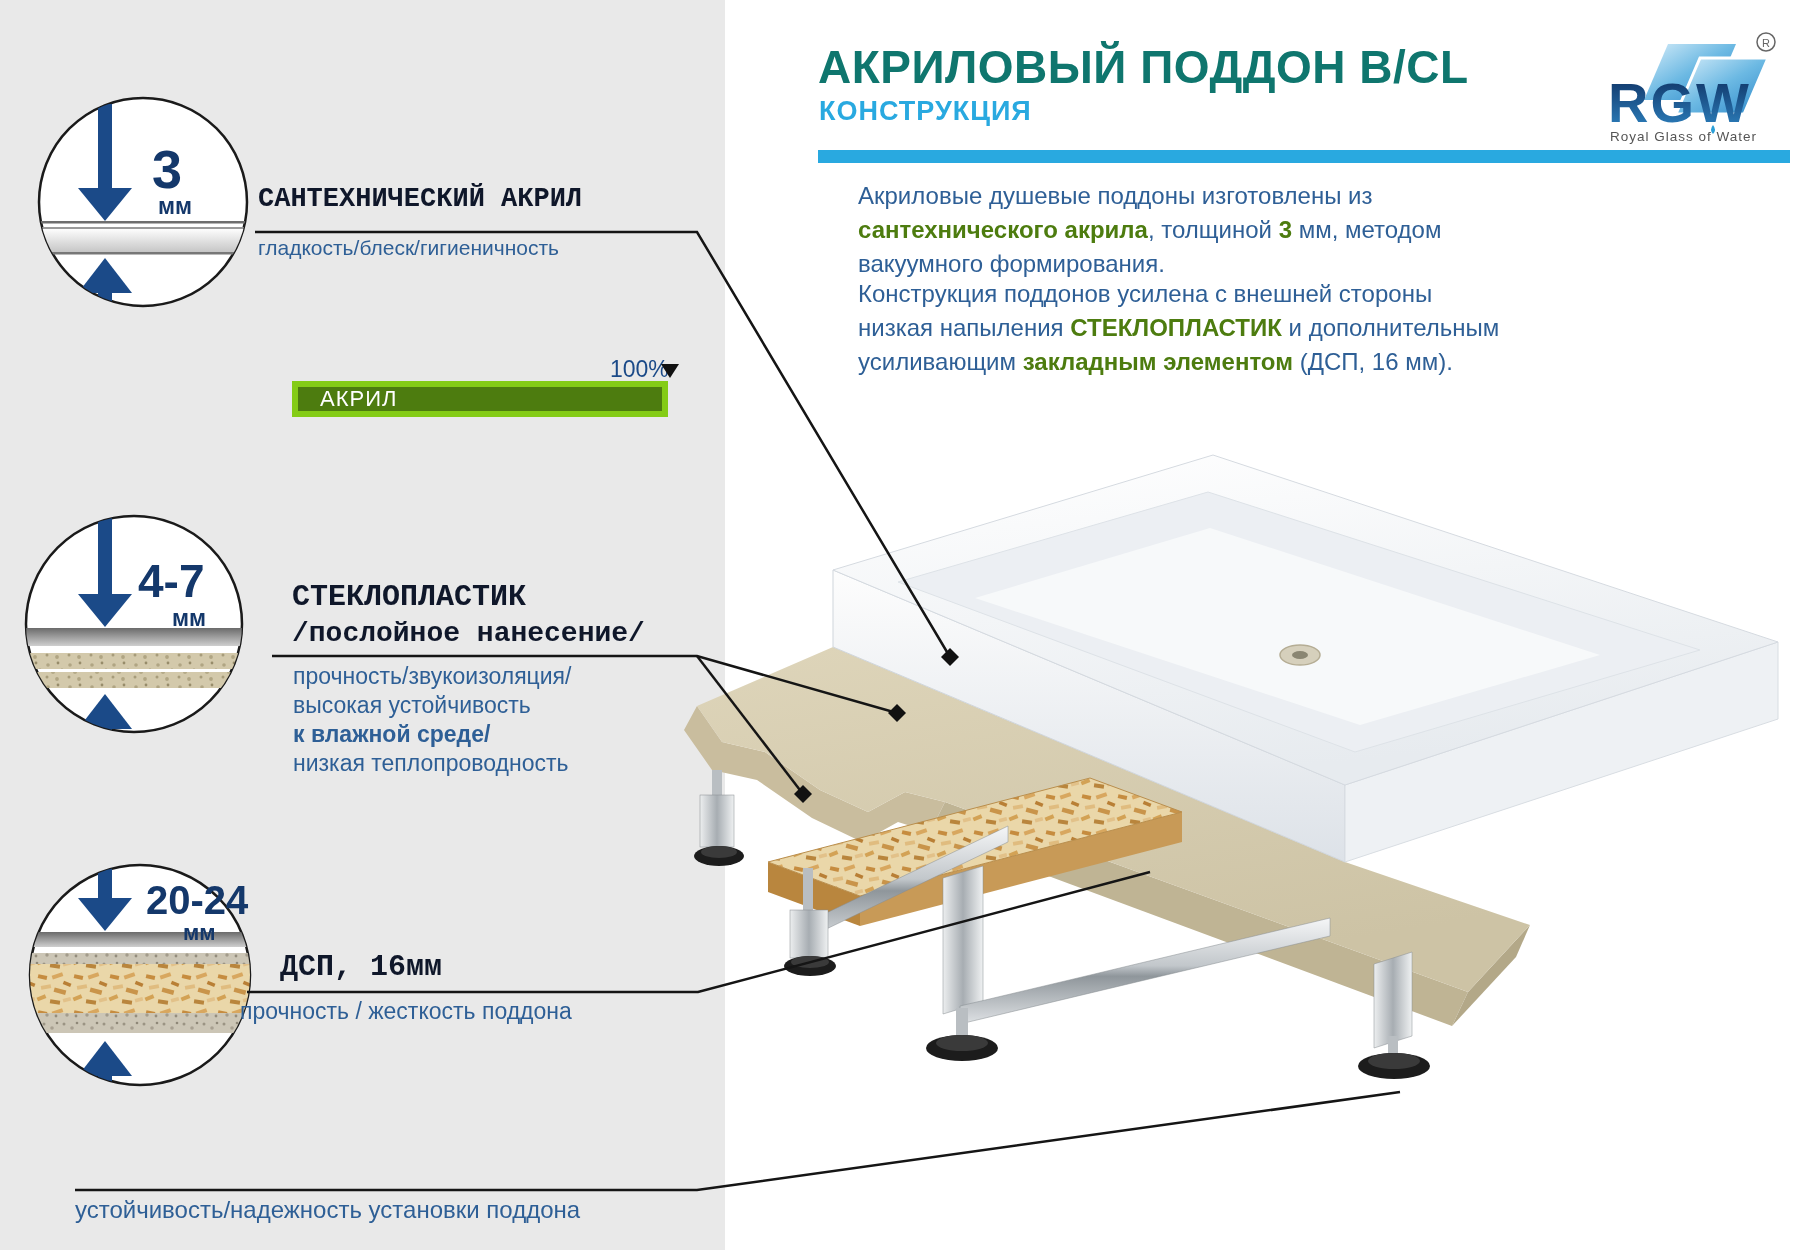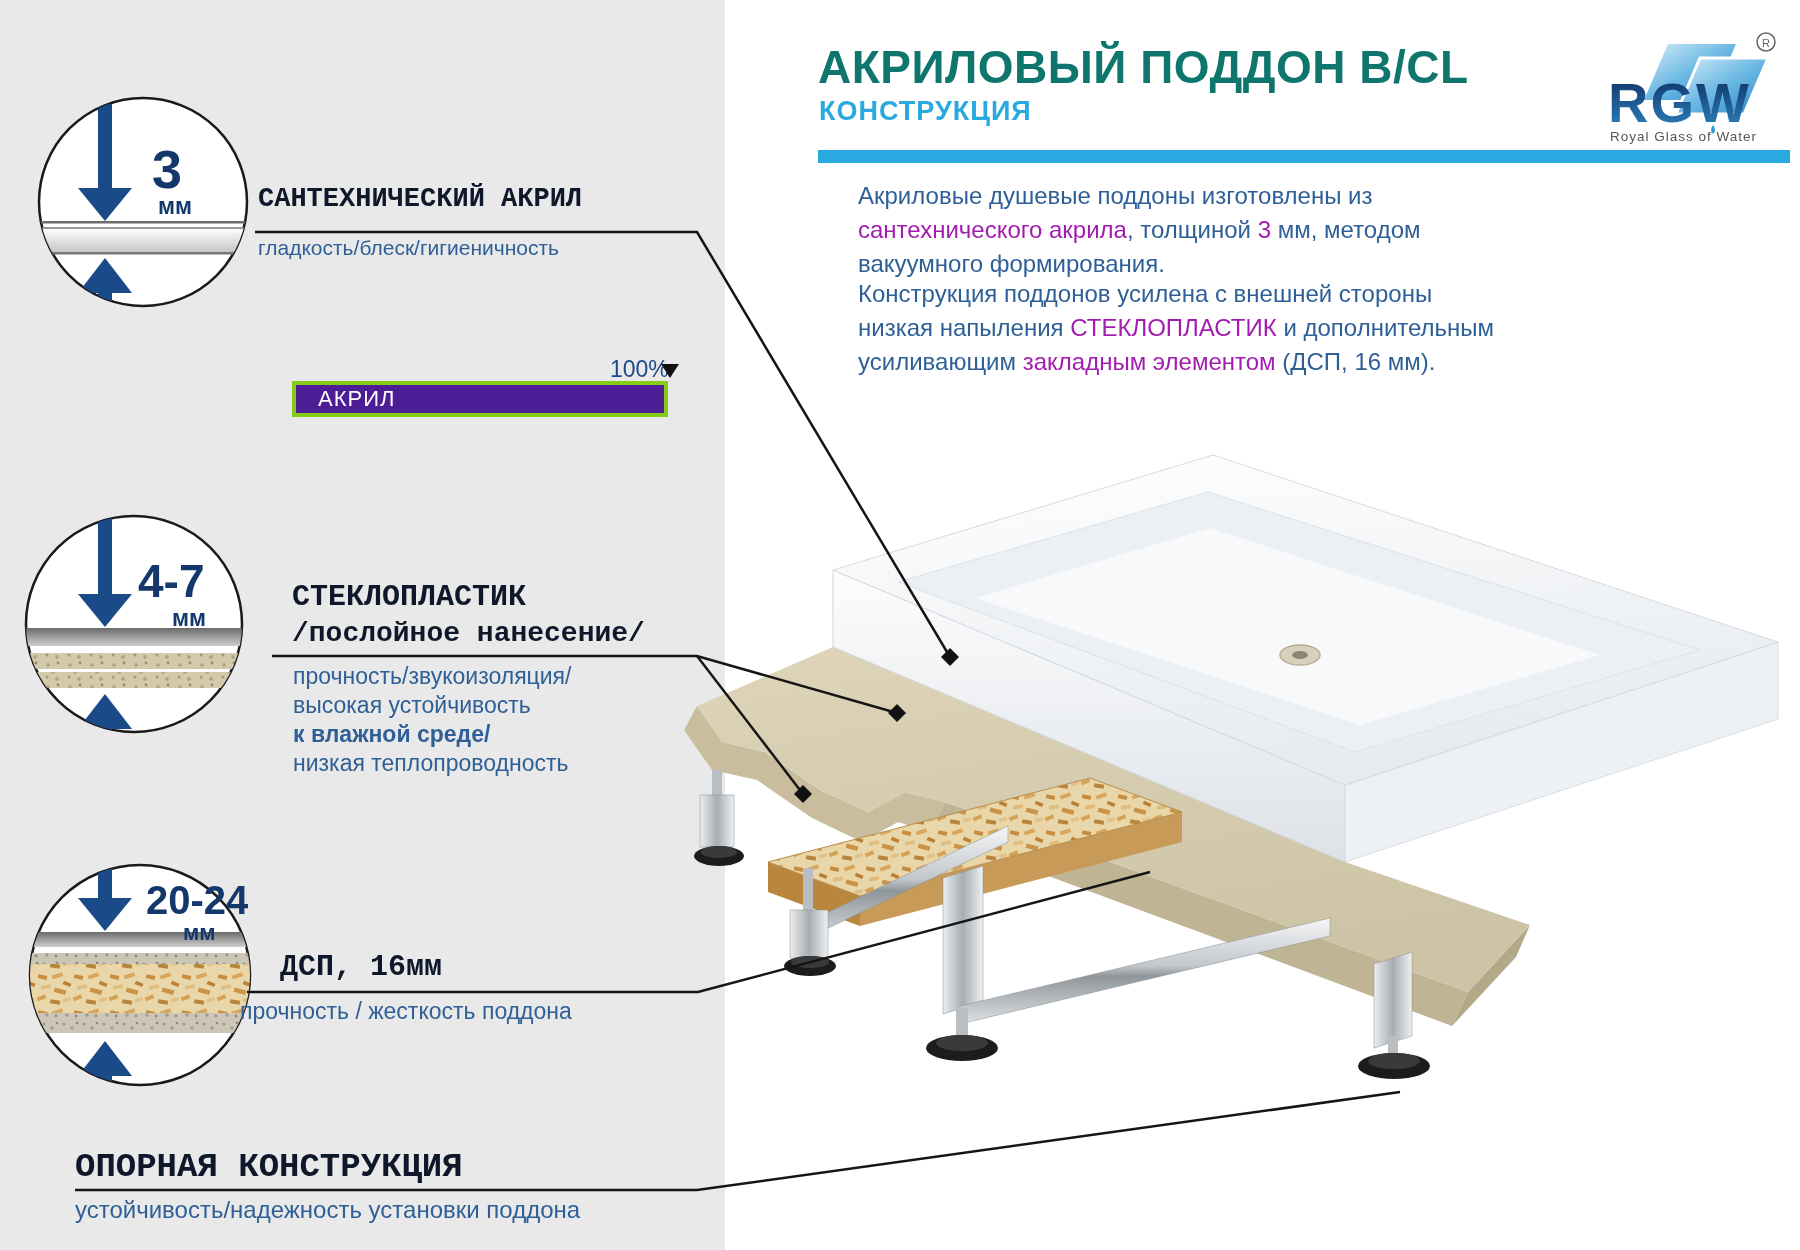--- a/index.html
+++ b/index.html
@@ -6,28 +6,28 @@
   #canvas{position:relative;width:1800px;height:1250px;overflow:hidden;
           font-family:"Liberation Sans","DejaVu Sans",sans-serif;background:#ffffff;}
   .abs{position:absolute;}
   #panel{left:0;top:0;width:725px;height:1250px;background:#e9e9e9;z-index:0;}
   #scene{left:0;top:0;width:1800px;height:1250px;z-index:1;pointer-events:none;}
   .txt{z-index:2;color:#14386b;}
   #page-title{left:818px;top:40px;font-size:46px;font-weight:bold;letter-spacing:.5px;color:#0f766e;}
   #page-subtitle{left:819px;top:96px;font-size:27px;font-weight:bold;letter-spacing:1px;color:#29a9e0;}
   #divider{left:818px;top:150px;width:972px;height:13px;background:#29a9e0;z-index:2;}
   .para{left:858px;width:645px;font-size:24px;line-height:34px;color:#2e5f96;z-index:2;}
-  .para .b{font-weight:normal;color:#a21caf;}
+  .para .b{font-weight:bold;color:#4d7c0f;}
   .layer-title{font-weight:bold;color:#0f172a;z-index:2;font-family:Liberation Mono, monospace;}
   .layer-desc{color:#2e5f96;z-index:2;}
   #pct-label{left:610px;top:356px;font-size:23px;font-weight:normal;color:#1b4a88;z-index:2;}
   #bar-triangle{left:661px;top:364px;width:0;height:0;border-left:9px solid transparent;
      border-right:9px solid transparent;border-top:14px solid #111;z-index:2;}
-  #acryl-bar{left:292px;top:381px;width:376px;height:36px;background:#4c1d95;
-     border:4px solid #84cc16;box-sizing:border-box;z-index:2;display:flex;align-items:center;}
+  #acryl-bar{left:292px;top:381px;width:376px;height:36px;background:#4d7c0f;
+     border:6px solid #84cc16;box-sizing:border-box;z-index:2;display:flex;align-items:center;}
   #acryl-bar span{color:#ffffff;font-size:22px;letter-spacing:1px;padding-left:22px;}
   .t-fiber1{left:292px;top:580px;font-size:30px;}
   .t-fiber2{left:292px;top:618px;font-size:28px;}
   .fd{left:293px;font-size:23px;line-height:29px;}
   .t-acryl{left:258px;top:184px;font-size:27px;}
   .d-acryl{left:258px;top:236px;font-size:21px;}
   .t-dsp{left:252px;top:950px;font-size:30px;margin-left:28px;}
   .d-dsp{left:240px;top:998px;font-size:23px;}
   .t-sup{left:75px;top:1148px;font-size:34px;}
   .d-sup{left:75px;top:1196px;font-size:24px;}
@@ -279,16 +279,15 @@
   <div class="abs layer-title t-fiber1">СТЕКЛОПЛАСТИК</div>
   <div class="abs layer-title t-fiber2">/послойное нанесение/</div>
   <div class="abs layer-desc fd" style="top:662px;">прочность/звукоизоляция/</div>
   <div class="abs layer-desc fd" style="top:691px;">высокая устойчивость</div>
   <div class="abs layer-desc fd" style="top:720px;font-weight:bold;">к влажной среде/</div>
   <div class="abs layer-desc fd" style="top:749px;">низкая теплопроводность</div>
 
   <div class="abs layer-title t-dsp">ДСП, 16мм</div>
   <div class="abs layer-desc d-dsp">прочность / жесткость поддона</div>
 
-  <div class="abs layer-title t-sup">ОПОРНАЯ КОНСТРУКЦИЯ</div>
   <div class="abs layer-desc d-sup">устойчивость/надежность установки поддона</div>
 
 </div>
 
 </body></html>

